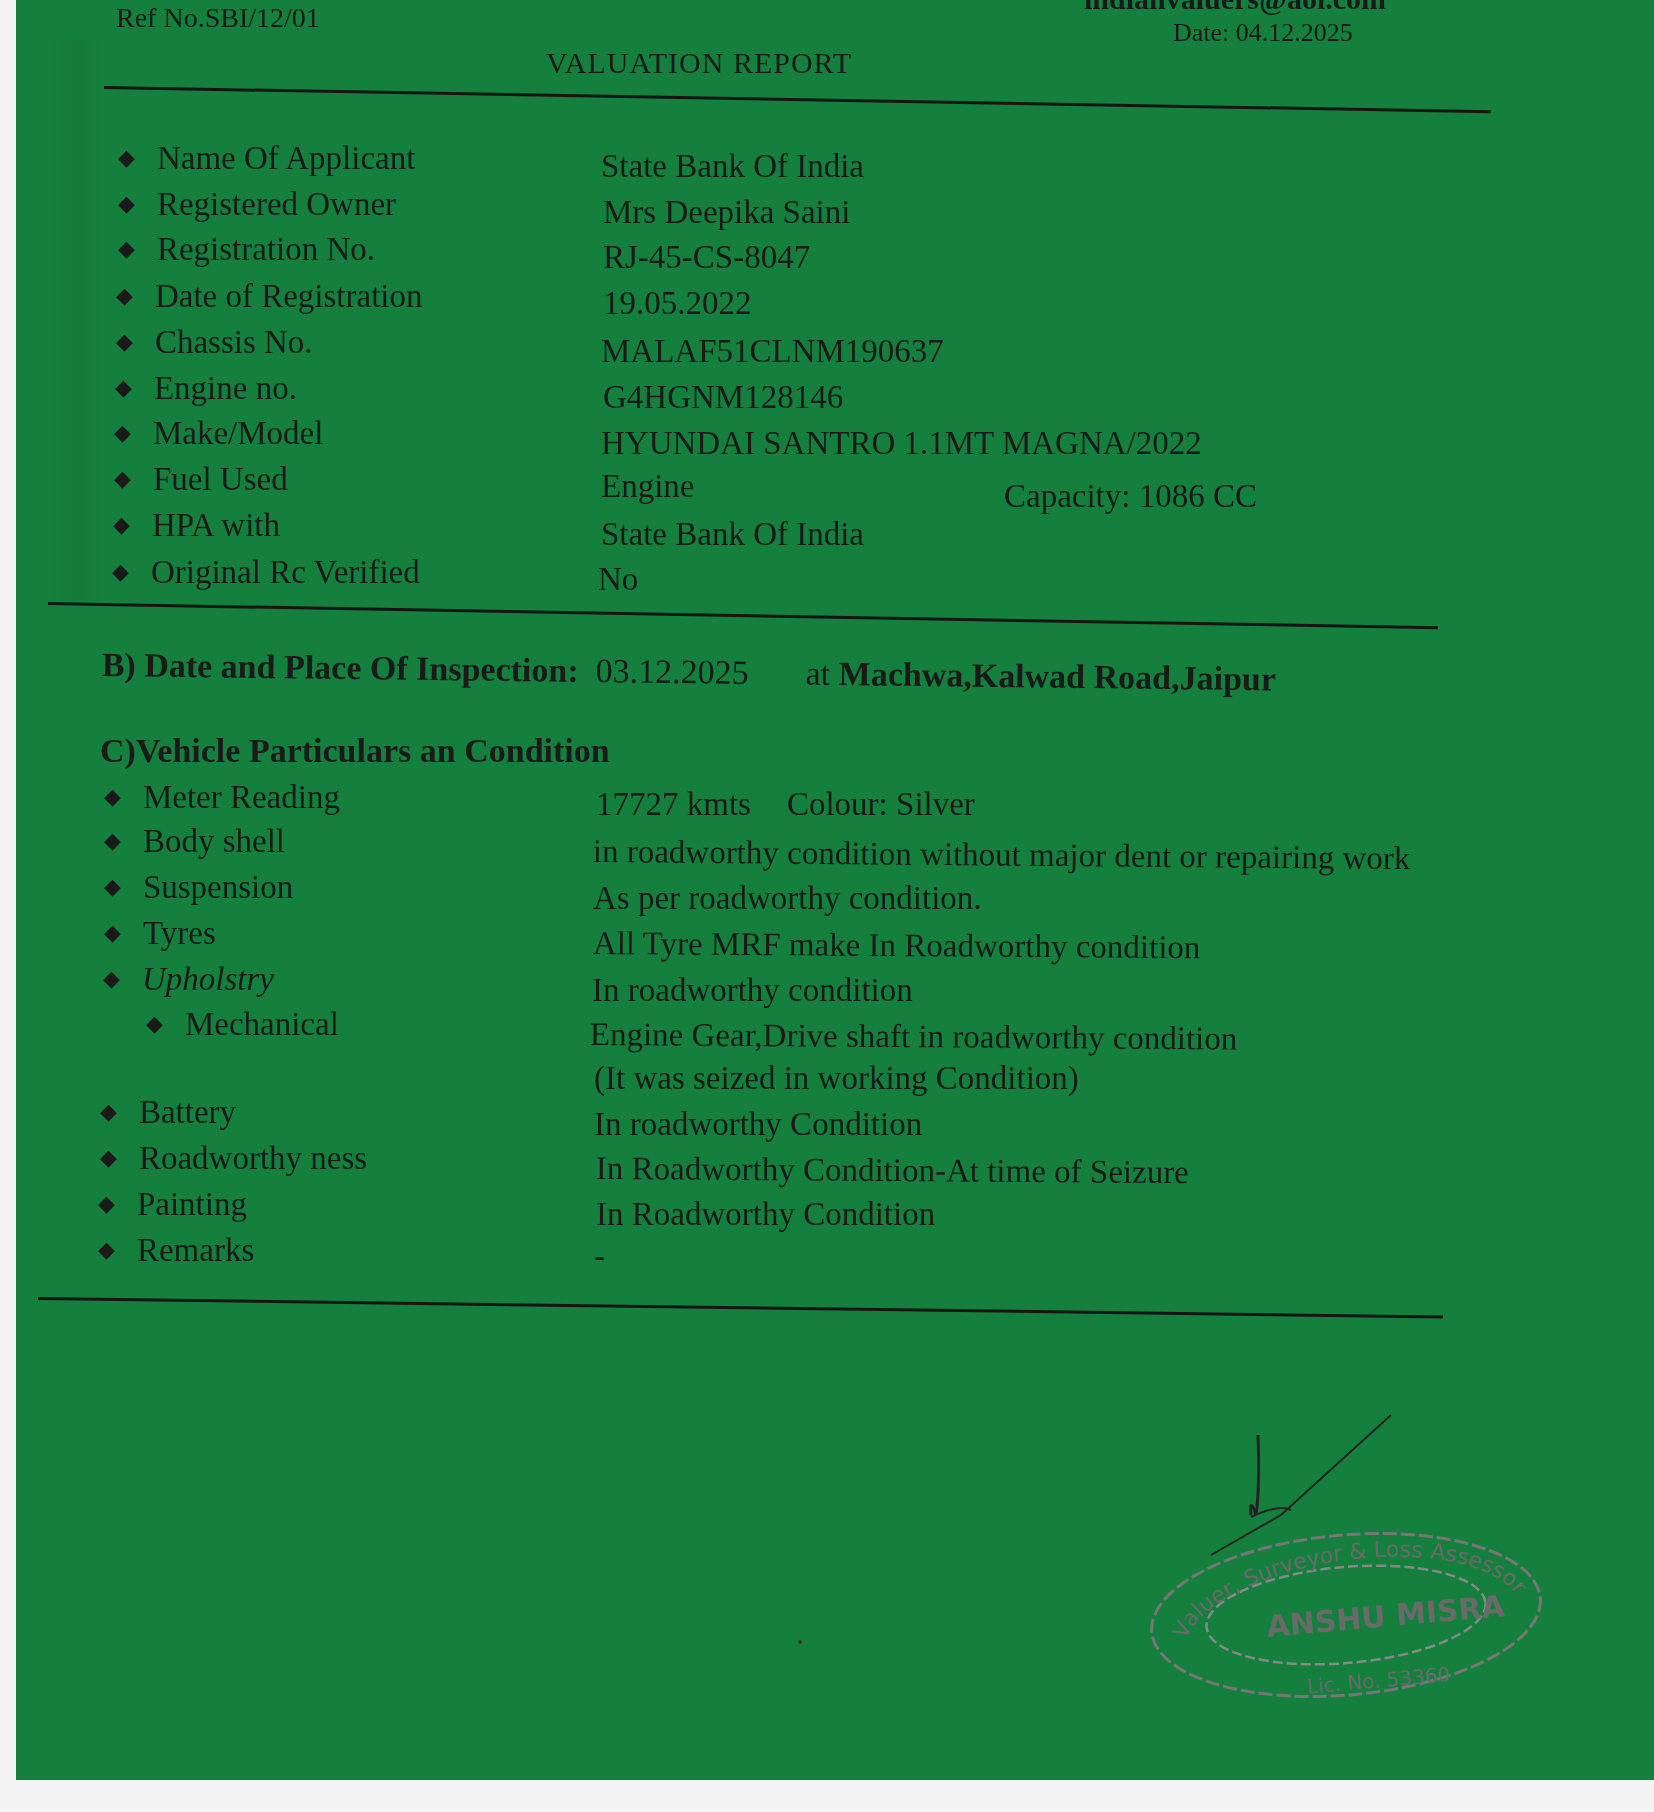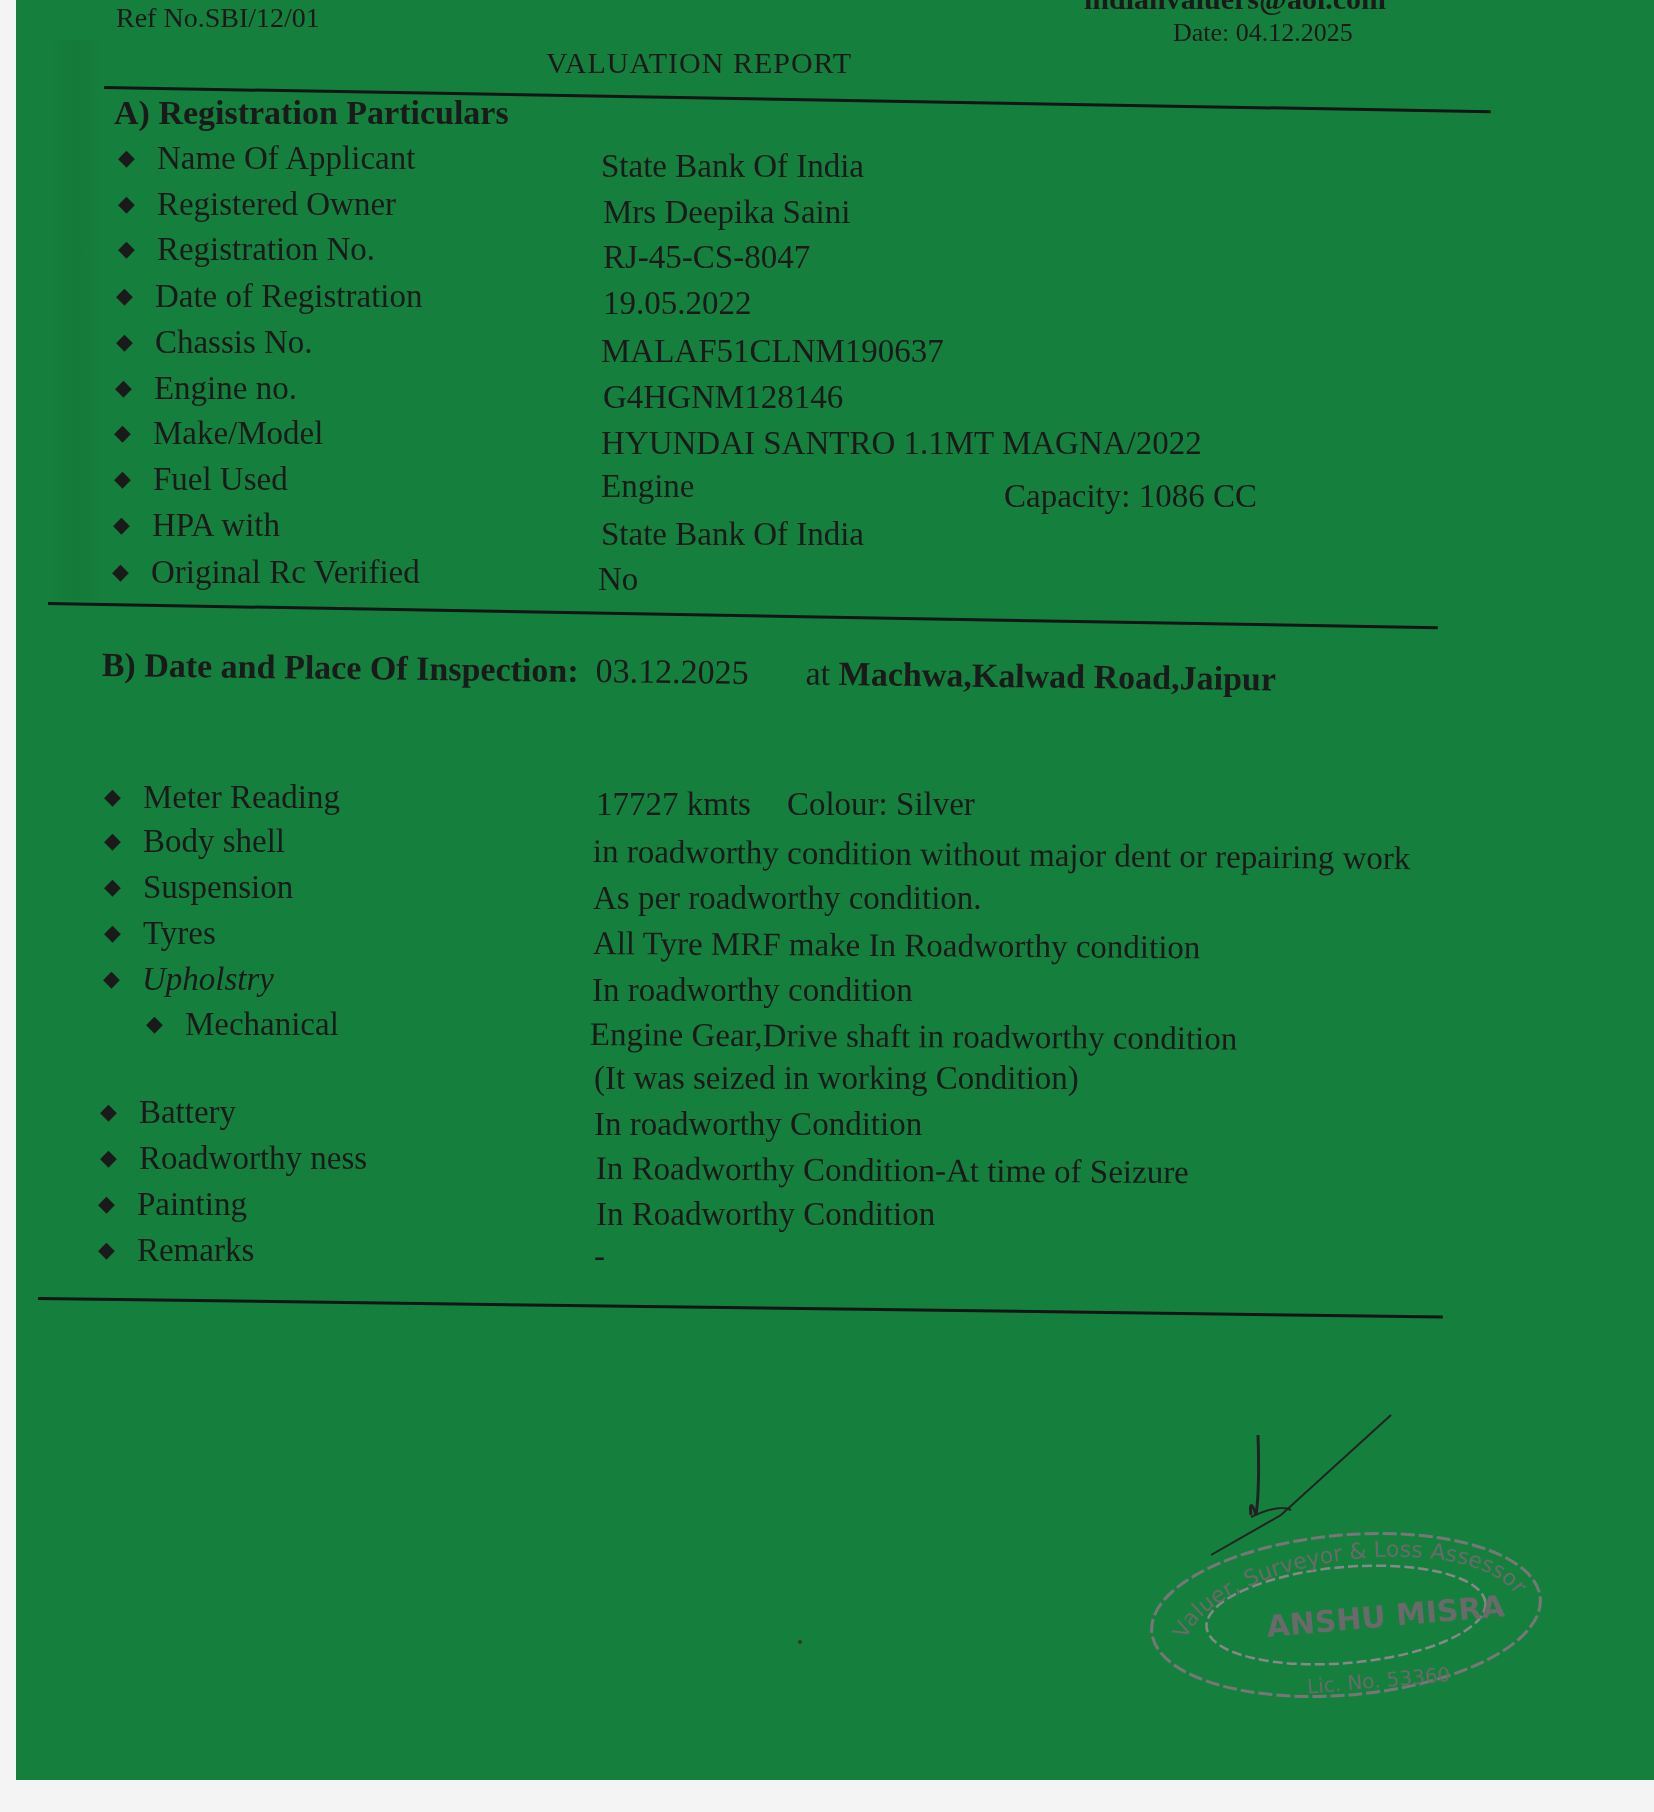--- a/index.html
+++ b/index.html
@@ -59,21 +59,20 @@
 <div class="page">
   <div class="scan-shadow"></div>
 
   <div class="abs ref">Ref No.SBI/12/01</div>
   <div class="abs email">indianvaluers@aol.com</div>
   <div class="abs date">Date: 04.12.2025</div>
   <div class="abs title">VALUATION REPORT</div>
 
   <div class="rule rule1"></div>
 
-  <div class="abs section-head secA">A) Registration Particulars</div>
 
   <div>
     <div class="row" style="left:102px;top:140px;"><span class="bullet">◆</span><span>Name Of Applicant</span></div>
     <div class="row" style="left:585px;top:148px;">State Bank Of India</div>
 
     <div class="row" style="left:102px;top:186px;"><span class="bullet">◆</span><span>Registered Owner</span></div>
     <div class="row" style="left:587px;top:194px;">Mrs Deepika Saini</div>
 
     <div class="row" style="left:102px;top:231px;"><span class="bullet">◆</span><span>Registration No.</span></div>
     <div class="row" style="left:587px;top:239px;">RJ-45-CS-8047</div>
@@ -103,20 +102,21 @@
 
   <div class="rule rule2"></div>
 
   <div class="abs section-head secB">
     <span>B) Date and Place Of Inspection:</span>&nbsp;
     <span style="font-weight:normal;">03.12.2025</span>&nbsp;
     <span style="font-weight:normal;margin-left:40px;">at</span>
     <span>Machwa,Kalwad Road,Jaipur</span>
   </div>
 
+  <div class="abs section-head secC">C)Vehicle Particulars an Condition</div>
 
   <div>
     <div class="row" style="left:88px;top:779px;"><span class="bullet">◆</span><span>Meter Reading</span></div>
     <div class="row" style="left:580px;top:786px;"><span>17727 kmts</span><span style="display:inline-block;width:36px;"></span><span>Colour: Silver</span></div>
 
     <div class="row" style="left:88px;top:823px;"><span class="bullet">◆</span><span>Body shell</span></div>
     <div class="row" style="left:577px;top:833px;transform:rotate(0.5deg);transform-origin:left top;">in roadworthy condition without major dent or repairing work</div>
 
     <div class="row" style="left:88px;top:869px;"><span class="bullet">◆</span><span>Suspension</span></div>
     <div class="row" style="left:577px;top:880px;">As per roadworthy condition.</div>

